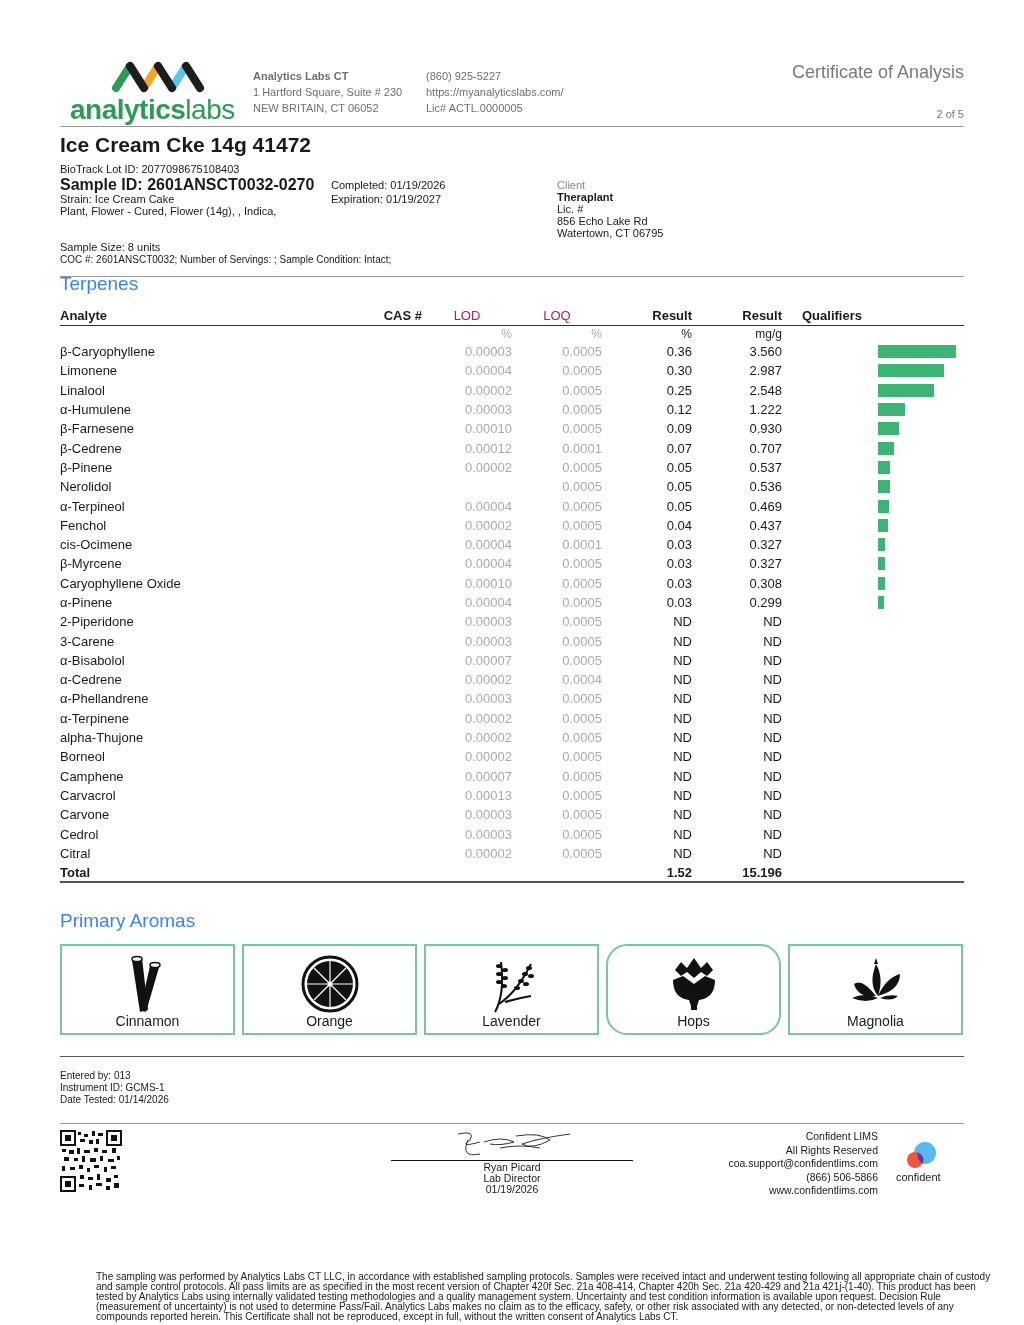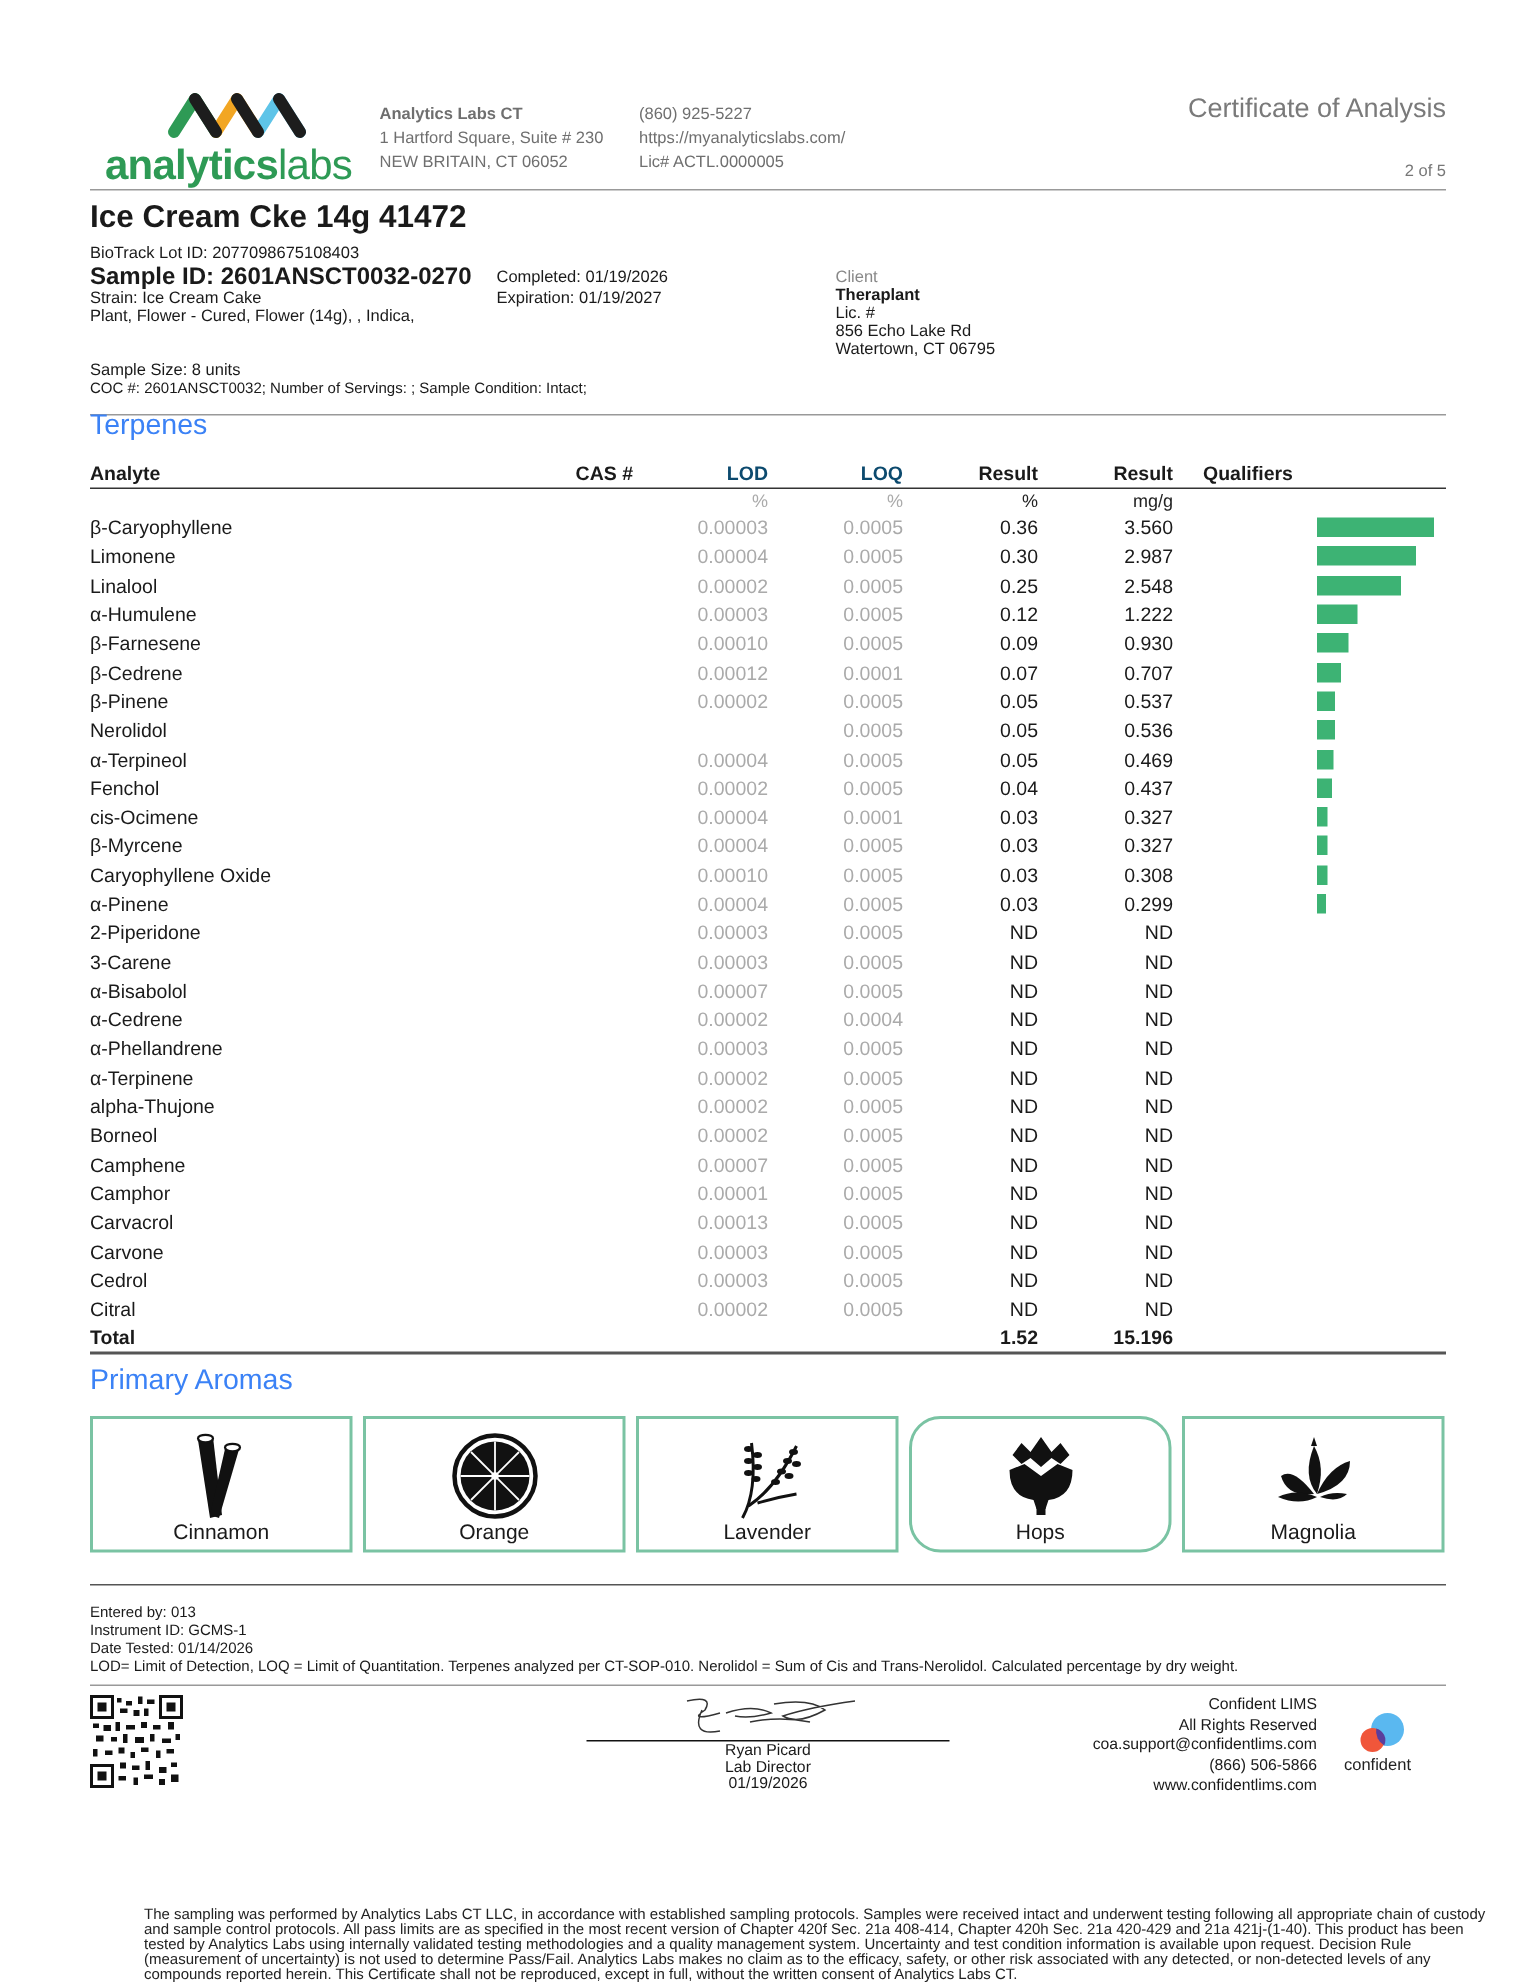--- a/index.html
+++ b/index.html
@@ -15,21 +15,21 @@
   .page-num { right: 60px; top: 108px; font-size: 11px; color: #777; }
   .hr { position: absolute; left: 60px; width: 904px; height: 1px; background: #999; }
   .prod-title { left: 60px; top: 133px; font-size: 21px; font-weight: bold; }
   .small { font-size: 11px; line-height: 13px; }
   .sample-id { font-size: 16px; font-weight: bold; line-height: 18px; }
   .client-label { color: #888; }
   .sec-title { font-size: 19px; color: #3b82f6; }
   table.terp { position: absolute; left: 60px; top: 307px; width: 904px; border-collapse: collapse; font-size: 13px; }
   table.terp th { font-weight: bold; text-align: right; padding: 0; height: 18px; border-bottom: 1.5px solid #333; }
   table.terp th.lft { text-align: left; }
-  table.terp th.grey { color: #0c4a6e; font-weight: bold; }
+  table.terp th.grey { color: #be185d; font-weight: normal; text-align: center; }
   table.terp td { height: 19.3px; padding: 0; text-align: right; white-space: nowrap; }
   table.terp td.name { text-align: left; }
   table.terp td.grey { color: #aaa; }
   table.terp tr.unit td { height: 17px; color: #aaa; font-size: 12px; }
   table.terp tr.unit td.blk { color: #222; }
   table.terp tr.total td { font-weight: bold; border-bottom: 2px solid #555; }
   .bar { height: 13px; background: #3db374; }
   .aroma-box { position: absolute; top: 944px; width: 175px; height: 91px; border: 2px solid #7ac3a3; text-align: center; }
   .aroma-box .lbl { position: absolute; bottom: 4px; left: 0; width: 100%; font-size: 14px; }
   .aroma-box svg { position: absolute; left: 50%; top: 8px; transform: translateX(-50%); }
@@ -371,30 +371,20 @@
         <td class="name">Camphene</td>
         <td></td>
         <td class="grey">0.00007</td>
         <td class="grey">0.0005</td>
         <td>ND</td>
         <td>ND</td>
         <td></td>
         <td class="name" style="padding-left: 76px;"></td>
       </tr>
       <tr>
-        <td class="name">Camphor</td>
-        <td></td>
-        <td class="grey">0.00001</td>
-        <td class="grey">0.0005</td>
-        <td>ND</td>
-        <td>ND</td>
-        <td></td>
-        <td class="name" style="padding-left: 76px;"></td>
-      </tr>
-      <tr>
         <td class="name">Carvacrol</td>
         <td></td>
         <td class="grey">0.00013</td>
         <td class="grey">0.0005</td>
         <td>ND</td>
         <td>ND</td>
         <td></td>
         <td class="name" style="padding-left: 76px;"></td>
       </tr>
       <tr>
@@ -506,21 +496,20 @@
   </svg>
   <div class="lbl">Magnolia</div>
 </div>
 
 <div class="hr" style="top:1056px;background:#555;"></div>
 
 <div class="abs foot-meta">
   <div>Entered by: 013</div>
   <div>Instrument ID: GCMS-1</div>
   <div>Date Tested: 01/14/2026</div>
-  <div>LOD= Limit of Detection, LOQ = Limit of Quantitation. Terpenes analyzed per CT-SOP-010. Nerolidol = Sum of Cis and Trans-Nerolidol. Calculated percentage by dry weight.</div>
 </div>
 <div class="hr" style="top:1123px;"></div>
 
 <svg class="abs" style="left:60px;top:1130px;" width="62" height="62" viewBox="0 0 62 62">
   <rect width="62" height="62" fill="#fff"></rect>
   <rect x="1" y="1" width="14" height="14" fill="none" stroke="#111" stroke-width="2"></rect>
     <rect x="5" y="5" width="6" height="6" fill="#111"></rect>
   <rect x="47" y="1" width="14" height="14" fill="none" stroke="#111" stroke-width="2"></rect>
     <rect x="51" y="5" width="6" height="6" fill="#111"></rect>
   <rect x="1" y="47" width="14" height="14" fill="none" stroke="#111" stroke-width="2"></rect>

